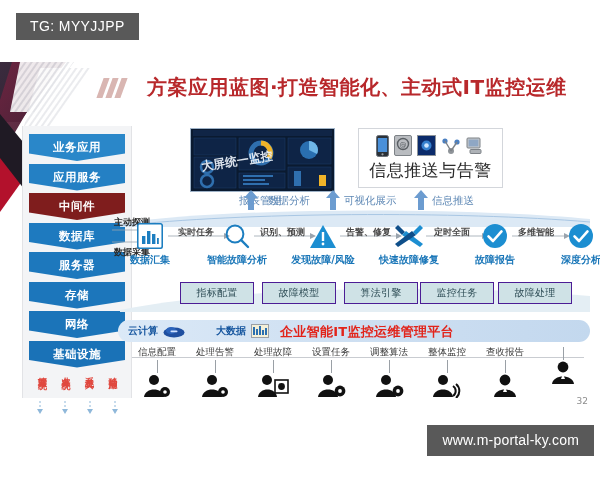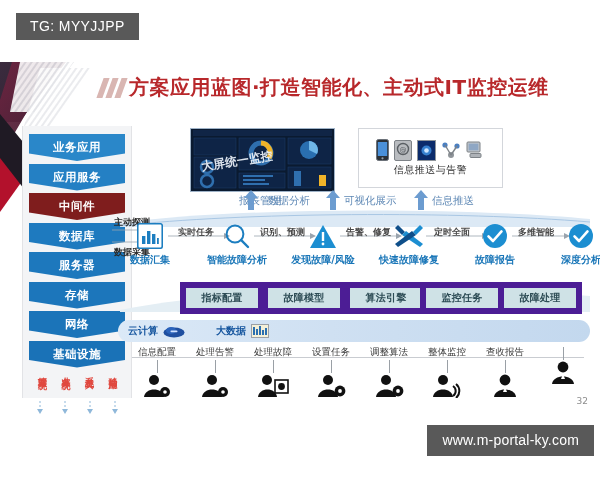--- a/index.html
+++ b/index.html
@@ -28,21 +28,21 @@
     padding:7px 15px 8px 15px;
     font-family:"Liberation Sans",sans-serif;
     z-index:40;
   }
 
   
   .corner-art{position:absolute;left:0;top:62px;width:112px;height:165px;overflow:hidden;}
   .corner-art svg{display:block;}
 
   
-  .title-row{position:absolute;left:100px;top:74px;display:flex;align-items:center;gap:3px;}
+  .title-row{position:absolute;left:100px;top:74px;display:flex;align-items:center;gap:21px;}
   .title-bars{width:26px;height:20px;position:relative;}
   .title-bars i{
     position:absolute;top:0;width:6px;height:20px;background:#d9b6b2;
     transform:skewX(-20deg);display:block;
   }
   .title-bars i:nth-child(1){left:0;}
   .title-bars i:nth-child(2){left:9px;}
   .title-bars i:nth-child(3){left:18px;}
   .slide-title{
     font-size:20px;font-weight:bold;color:#b8282b;letter-spacing:.5px;
@@ -91,21 +91,21 @@
     transform:rotate(-9deg);opacity:.95;white-space:nowrap;
   }
 
   
   .push{
     position:absolute;left:358px;top:128px;width:143px;height:58px;
     background:#fff;border:1px solid #d3d6db;
     display:flex;flex-direction:column;align-items:center;justify-content:center;gap:2px;
   }
   .push-icons{display:flex;gap:5px;align-items:center;}
-  .push-caption{font-size:10px;color:#2b2b2b;font-weight:500;letter-spacing:.5px;}
+  .push-caption{font-size:17px;color:#2b2b2b;font-weight:500;letter-spacing:.5px;}
 
   
   .arrow-row{position:absolute;left:186px;top:192px;width:330px;height:22px;}
   .arw-lab{position:absolute;top:2px;font-size:10.5px;color:#5e88b5;white-space:nowrap;}
   .up-arrow{position:absolute;top:-2px;width:14px;height:20px;}
 
   
   .band{position:absolute;left:120px;top:205px;width:470px;height:22px;overflow:hidden;}
 
   
@@ -115,23 +115,23 @@
   .flow-name{font-size:10px;font-weight:bold;color:#1976b8;white-space:nowrap;margin-top:1px;}
   .flow-edge-lab{position:absolute;font-size:9px;font-weight:bold;color:#4a4a4a;white-space:nowrap;}
   .src-lab{position:absolute;font-size:9px;font-weight:bold;color:#2a2a2a;white-space:nowrap;}
 
   
   .cap-band{
     position:absolute;left:120px;top:278px;width:470px;height:34px;
   }
   .cap-box{
     position:absolute;top:4px;width:72px;height:20px;
-    background:#cfe2e6;border:6px solid #4c1d95;
+    background:#cfe2e6;border:1px solid #4c1d95;
     display:flex;align-items:center;justify-content:center;
-    font-size:10px;color:#2d4c55;font-weight:bold;letter-spacing:.3px;
+    font-size:10px;color:#2d4c55;font-weight:normal;letter-spacing:.3px;
   }
 
   
   .plat{
     position:absolute;left:118px;top:320px;width:472px;height:22px;
     background:linear-gradient(90deg,#dbe9f7 0%,#cfe0f2 45%,#c3d8ee 100%);
     border-radius:11px/11px;
     display:flex;align-items:center;
   }
   .plat-left{display:flex;align-items:center;gap:5px;margin-left:10px;}
@@ -439,20 +439,21 @@
         <rect x="0.5" y="0.5" width="17" height="13" fill="#f4f0d8" stroke="#9aa0a6"></rect>
         <g fill="#2a6fb0">
             <rect x="2" y="3" width="2" height="8"></rect>
             <rect x="5" y="5" width="2" height="6"></rect>
             <rect x="8" y="2" width="2" height="9"></rect>
             <rect x="11" y="6" width="2" height="5"></rect>
             <rect x="14" y="4" width="2" height="7"></rect>
           </g>
       </svg>
     </div>
+    <div class="plat-title">企业智能IT监控运维管理平台</div>
   </div>
 
   <div class="tick-line"></div>
   <div class="roles">
     <div class="role" style="left:0px;">
       <div class="role-task">信息配置</div>
       <div class="role-tick"></div>
       <div class="role-ico">
         <svg width="30" height="24" viewBox="0 0 30 24">
             <circle cx="12" cy="6" r="5" fill="#111"></circle>

